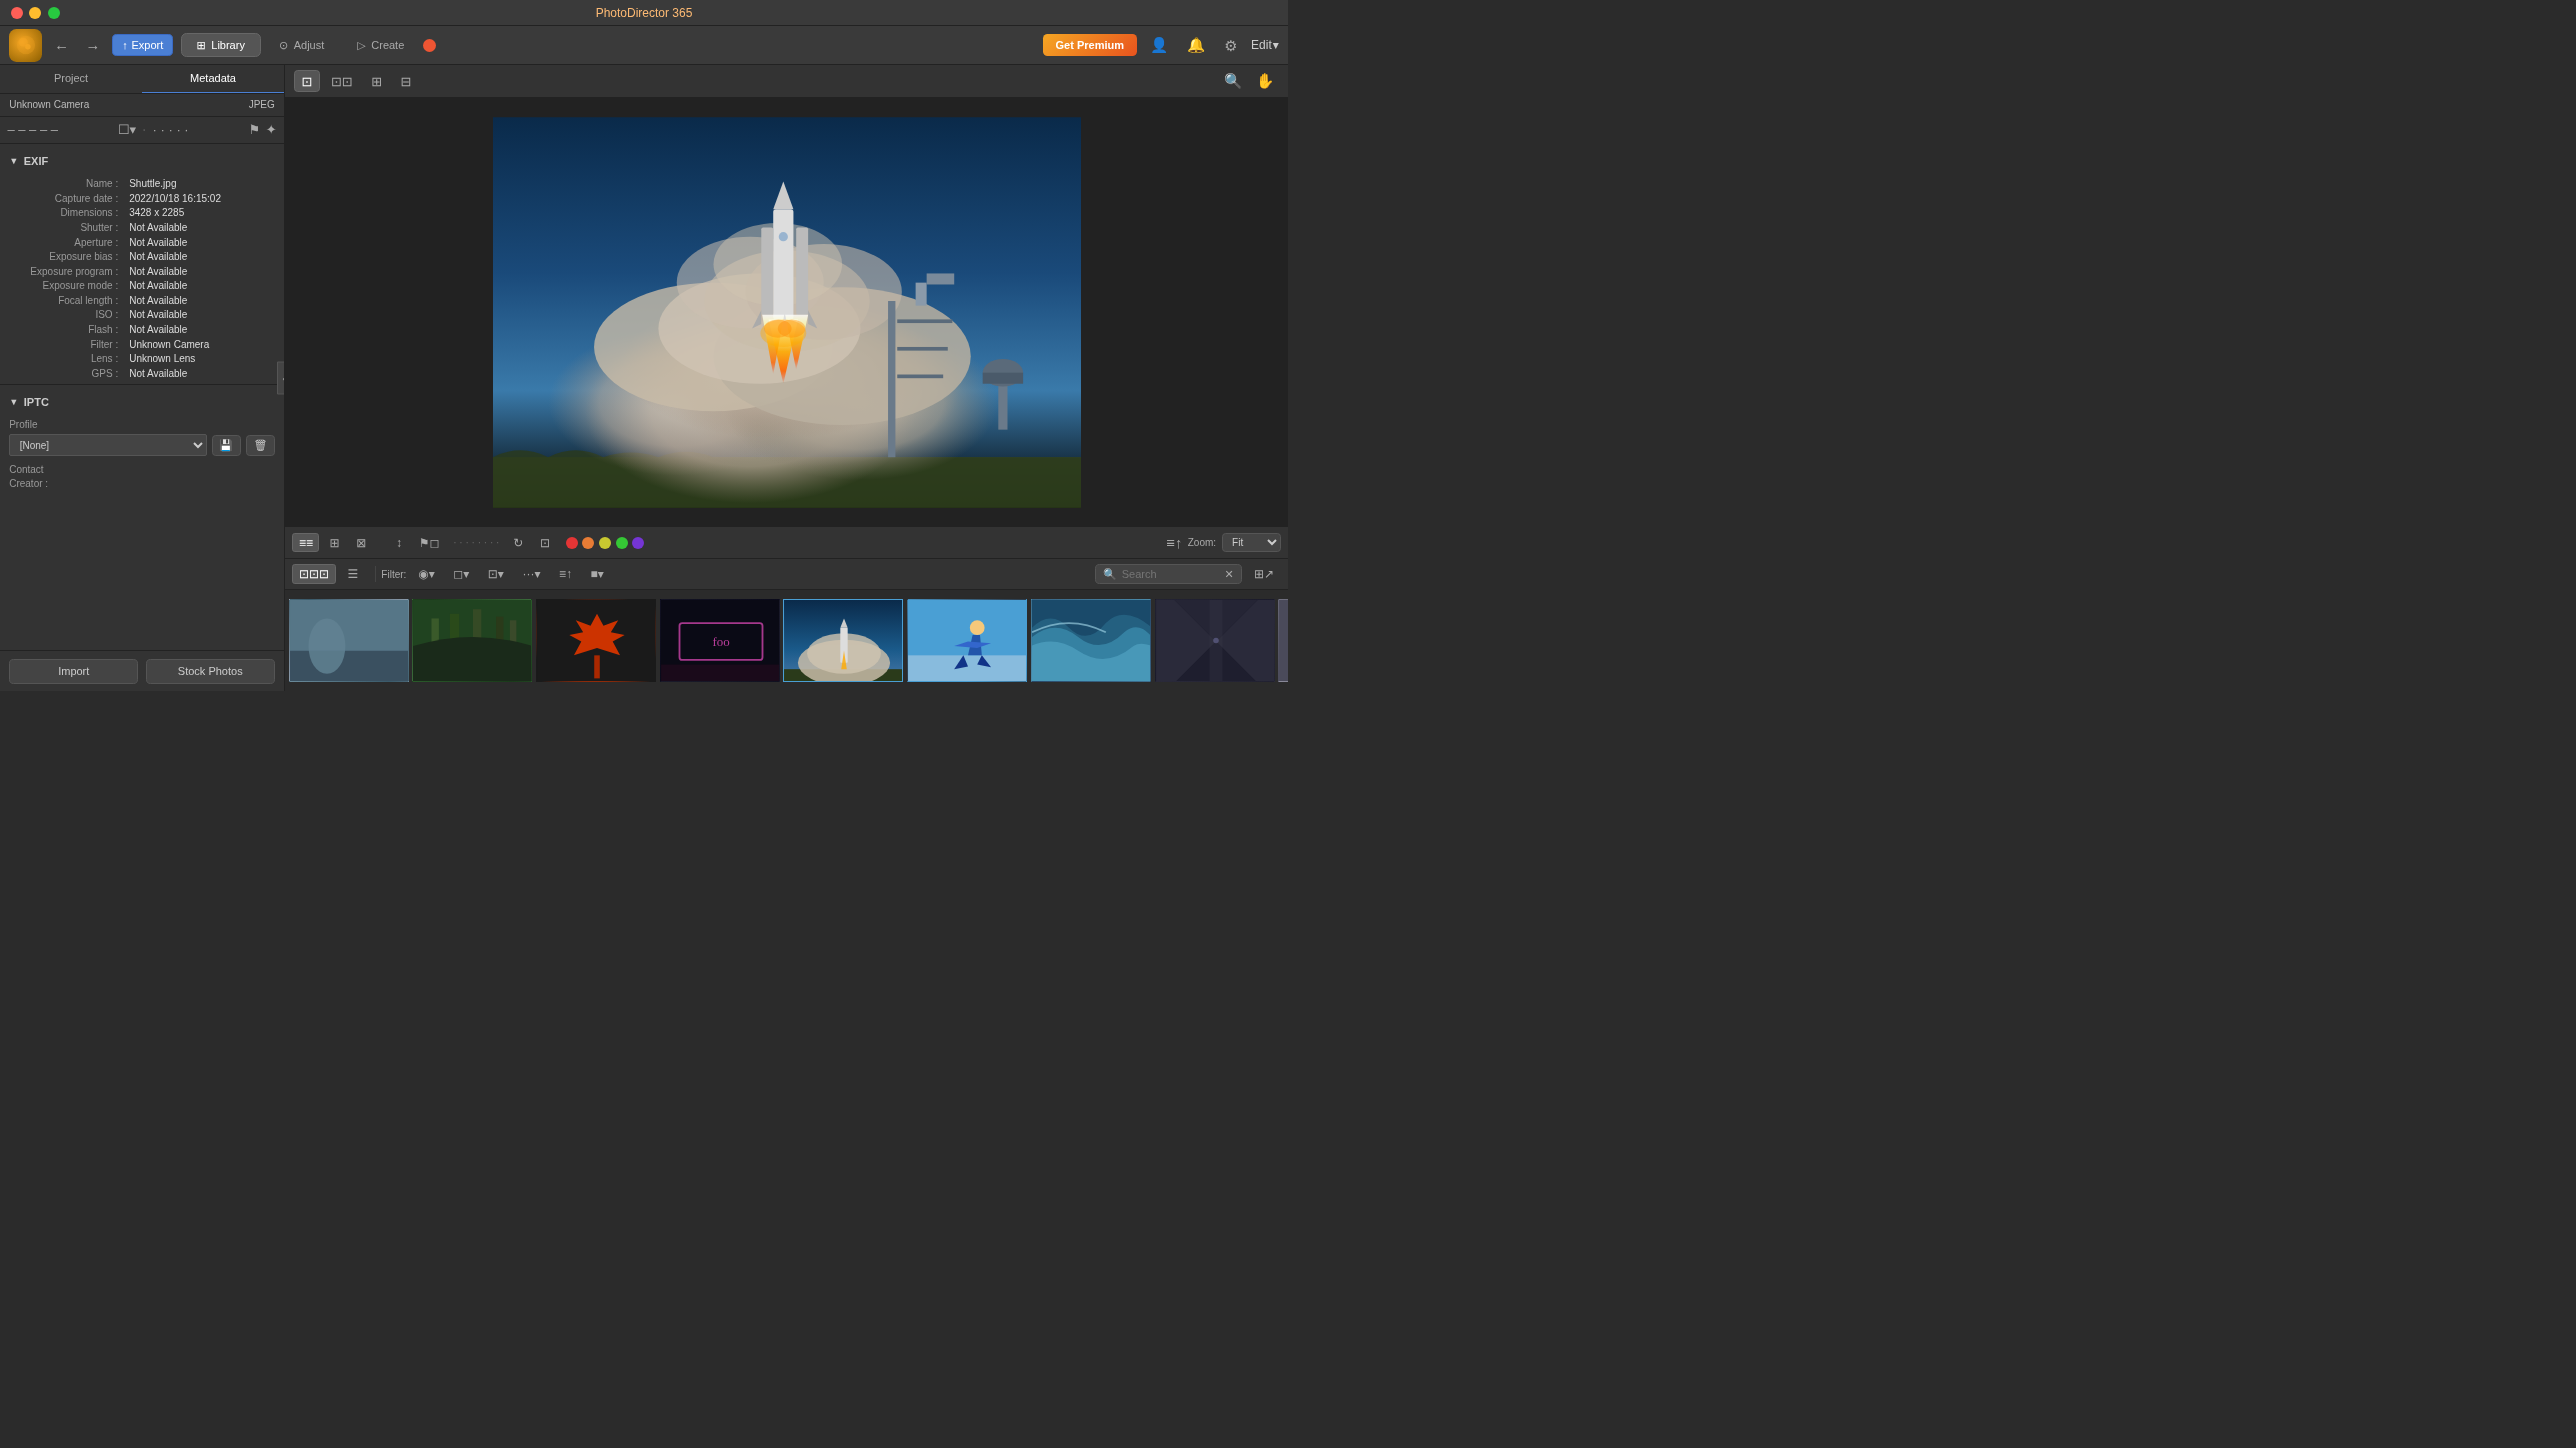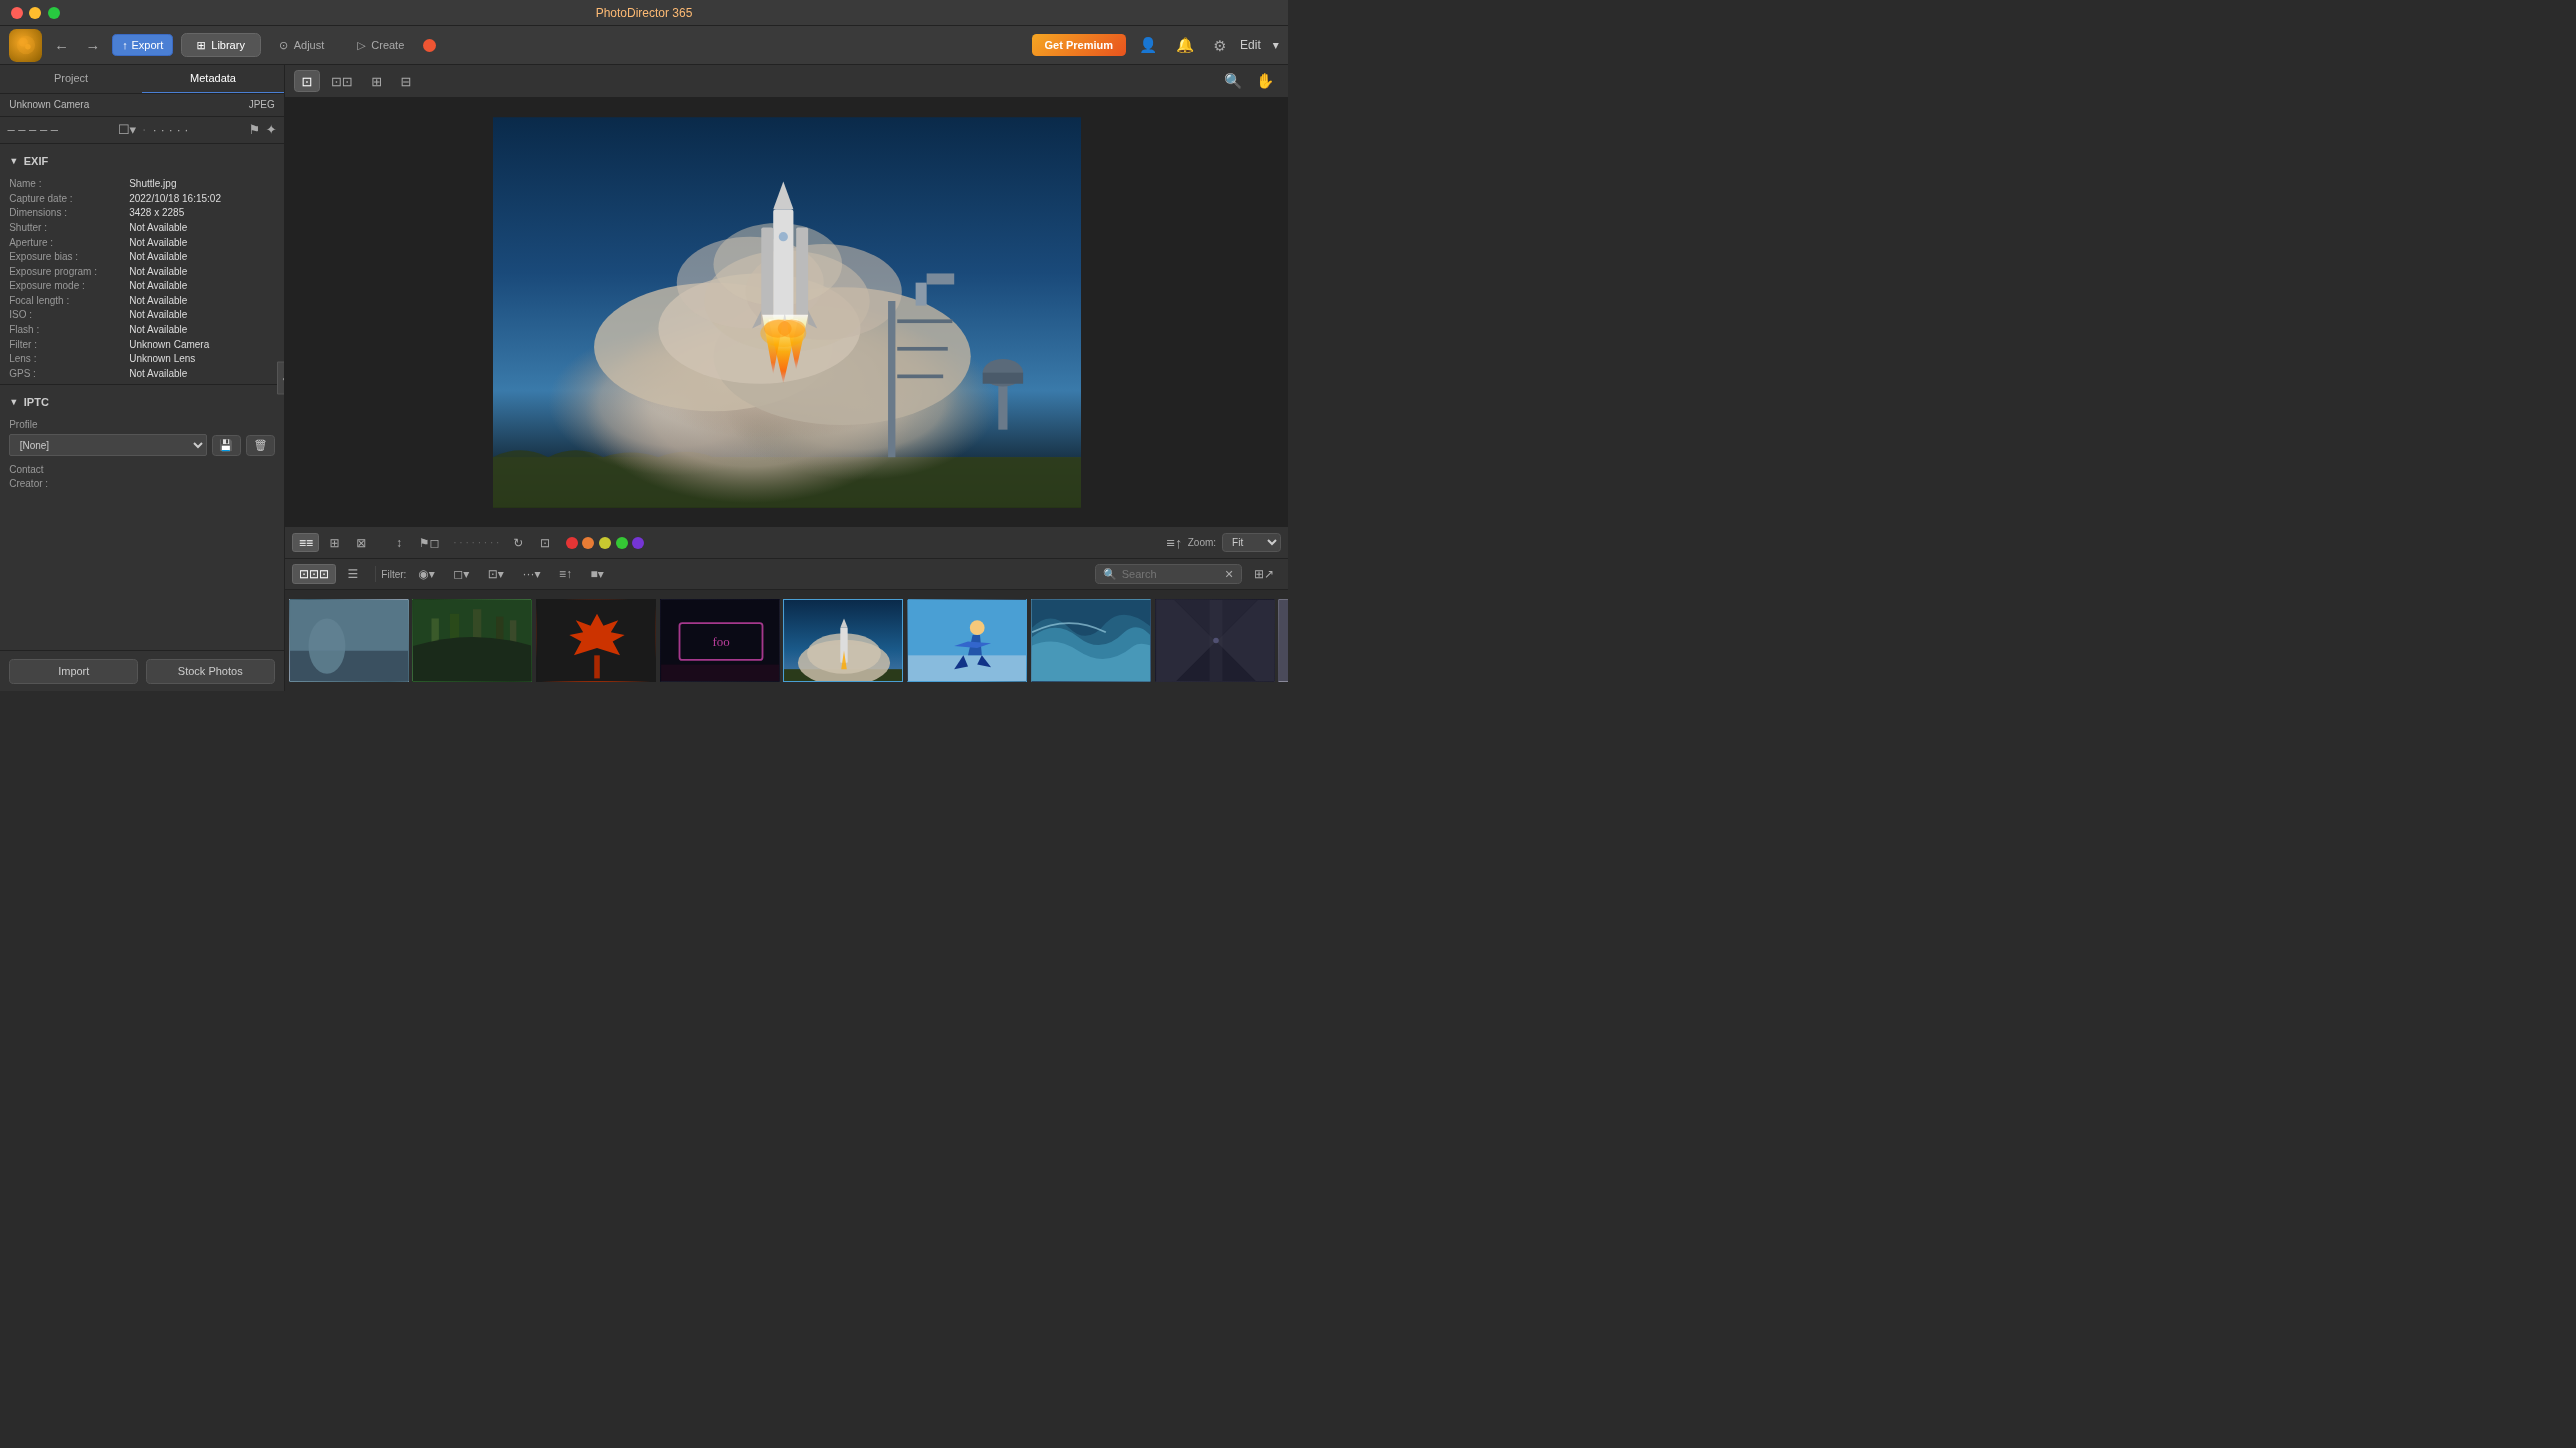--- a/index.html
+++ b/index.html
@@ -128,21 +128,21 @@
     .nav-tab.active {
       background: #555;
       color: #fff;
       border: 0.9px solid #666;
     }
     .red-dot {
       width: 13px; height: 13px; border-radius: 50%;
       background: #e53; display: inline-block;
     }
     .edit-dropdown {
-      display: flex; align-items: center; gap: 12px;
+      display: flex; align-items: center; gap: 1px;
       color: #ccc; font-size: 12px; cursor: pointer;
     }
 
     
     .main-content {
       display: flex;
       height: calc(724px - 26px - 39px - 33px);
     }
 
     
@@ -210,22 +210,23 @@
     }
     .section-header .arrow { font-size: 9.2px; }
     .exif-table { width: 100%; padding: 3.7px 9.2px; }
     .exif-row {
       display: flex;
       padding: 1.8px 0;
       font-size: 10px;
     }
     .exif-label {
       color: #999;
+      text-align: right;
       min-width: 120px;
-      padding-right: 21px;
+      padding-right: 11px;
     }
     .exif-value { color: #ddd; }
 
     
     .iptc-section {
       border-top: 0.9px solid #222;
       padding: 5.5px 0;
     }
     .iptc-content {
       padding: 5.5px 9.2px;

